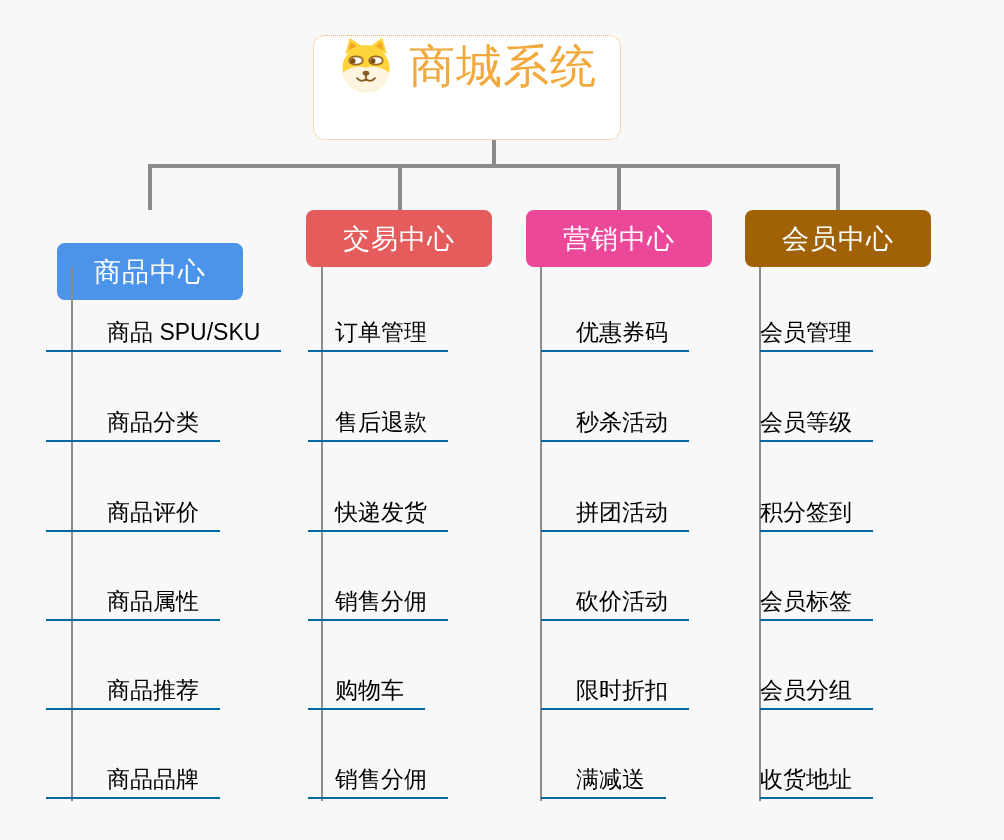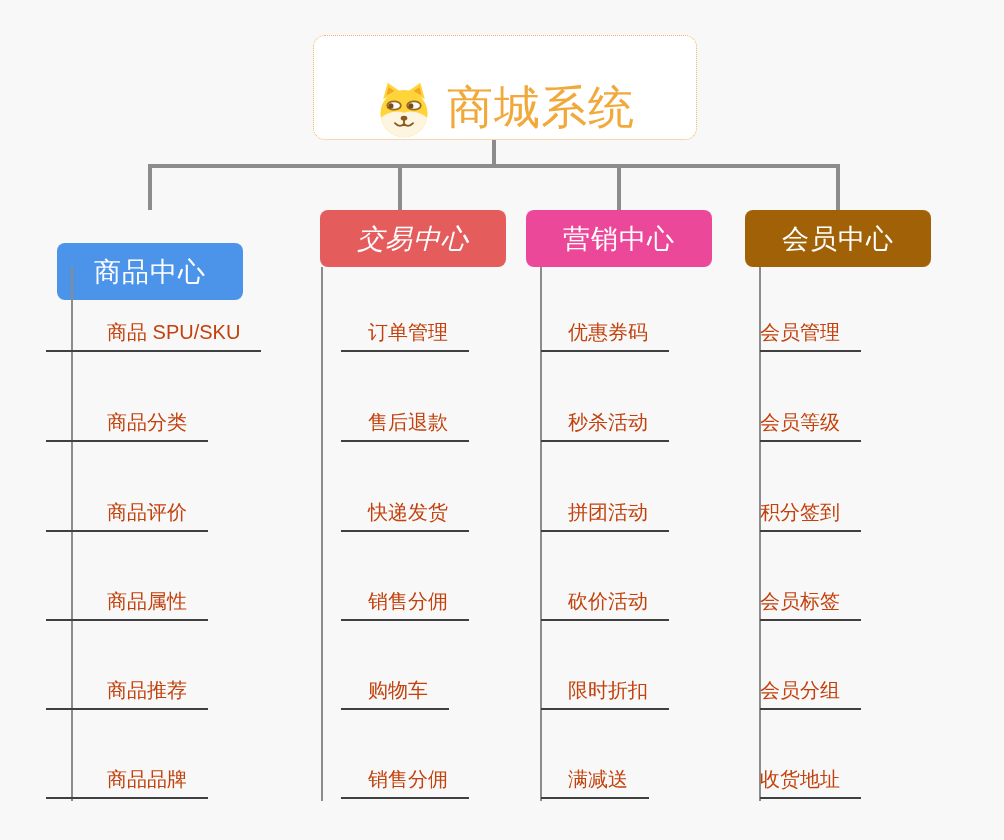--- a/index.html
+++ b/index.html
@@ -3,55 +3,55 @@
 <meta charset="utf-8">
 <style>
   html,body{margin:0;padding:0;}
   body{
     width:1004px;height:840px;position:relative;overflow:hidden;
     background:#f8f8f8;
     font-family:"Liberation Sans","DejaVu Sans",sans-serif;
   }
   
   .root-box{
-    position:absolute;left:313px;top:35px;width:384px;height:105px;
+    position:absolute;left:313px;top:35px;width:308px;height:105px;
     background:#ffffff;border:1px dotted #f2b05e;border-radius:12px;
-    display:flex;align-items:flex-end;justify-content:center;gap:14px;
+    display:flex;align-items:flex-start;justify-content:center;gap:14px;
     box-sizing:border-box;
   }
   .root-title{
     font-size:46px;color:#f2a93c;letter-spacing:1px;white-space:nowrap;
   }
   .doge{width:58px;height:58px;flex:0 0 auto;}
   
   .line{position:absolute;background:#8c8c8c;}
   .stub{left:492px;top:140px;width:4px;height:26px;}
   .bus{left:148px;top:164px;width:692px;height:4px;}
   .drop{top:164px;width:4px;height:46px;}
   .drop.d0{left:148px;} .drop.d1{left:398px;} .drop.d2{left:617px;} .drop.d3{left:836px;}
   
   .branch-box{
     position:absolute;top:210px;width:186px;height:57px;border-radius:8px;
     color:#ffffff;font-size:27px;display:flex;align-items:center;justify-content:center;
     letter-spacing:1px;white-space:nowrap;
   }
-  .branch-box.b0{left:57px;} .branch-box.b1{left:320px;font-style:italic;}
+  .branch-box.b0{left:57px;} .branch-box.b1{left:306px;}
   .branch-box.b2{left:526px;} .branch-box.b3{left:745px;}
   
   .trunk{position:absolute;top:267px;width:2px;height:534px;background:#8c8c8c;}
   .trunk.t0{left:71px;} .trunk.t1{left:321px;} .trunk.t2{left:540px;} .trunk.t3{left:759px;}
   
   .leaf{
     position:absolute;height:36px;line-height:32px;box-sizing:border-box;
-    font-size:20px;color:#c2410c;white-space:nowrap;
-    border-bottom:2px solid #404040;padding-right:21px;
+    font-size:23px;color:#000000;white-space:nowrap;
+    border-bottom:2px solid #0369a1;padding-right:21px;
   }
   .c0{left:46px;padding-left:61px;}
-  .c1{left:341px;padding-left:27px;}
-  .c2{left:541px;padding-left:27px;}
+  .c1{left:308px;padding-left:27px;}
+  .c2{left:541px;padding-left:35px;}
   .c3{left:760px;}
   .r0{top:316px;} .r1{top:406px;} .r2{top:496px;}
   .r3{top:585px;} .r4{top:674px;} .r5{top:763px;}
 </style>
 </head>
 <body>
 
 <div class="root-box">
   <svg class="doge" viewBox="0 0 64 64">
     <polygon points="9,20 14,2 27,11" fill="#ffd43b"></polygon>

